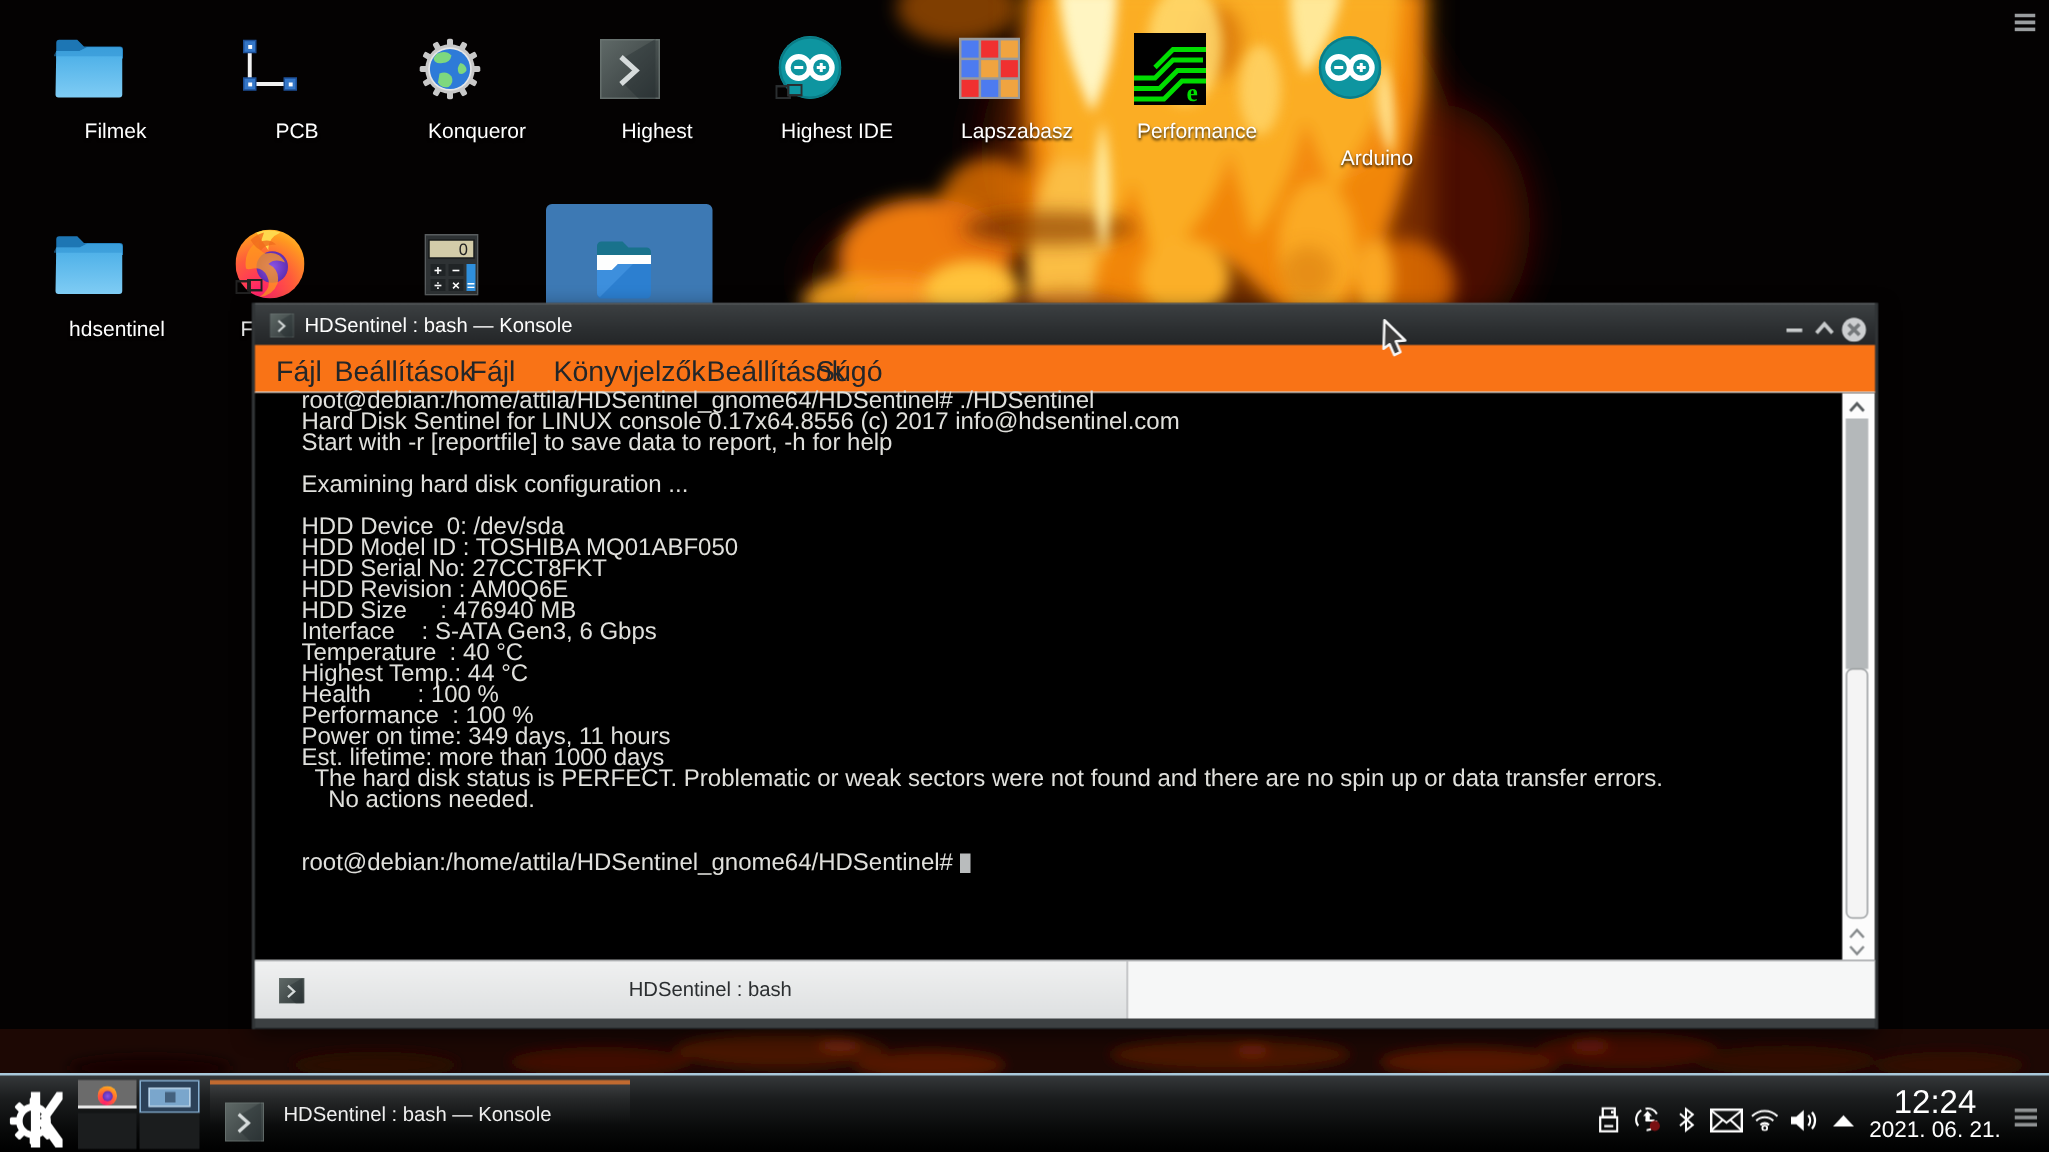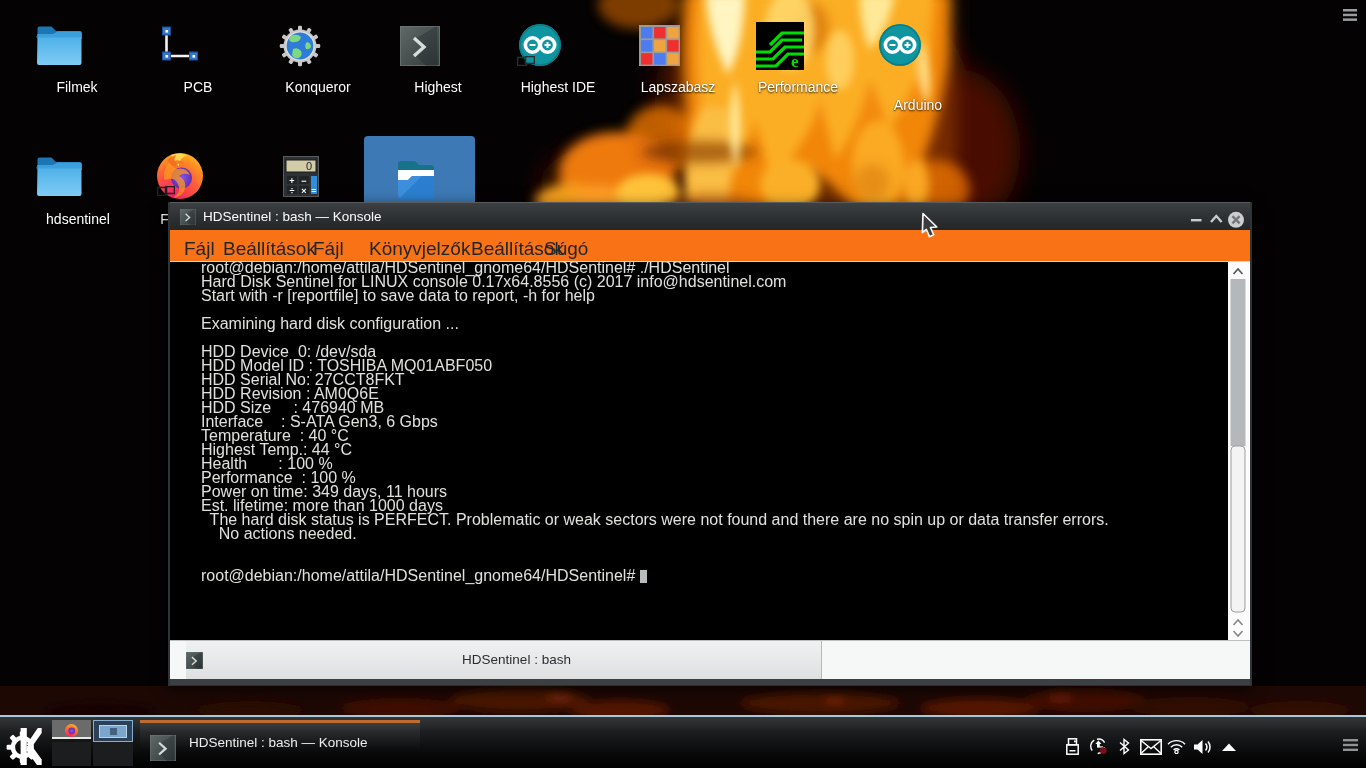--- a/index.html
+++ b/index.html
@@ -10,21 +10,21 @@
 .dlabel { position:absolute; color:#fff; font-size:14px; text-align:center; width:120px; text-shadow:0 1px 2px rgba(0,0,0,.9);padding-left:36px; }
 
 #win { position:absolute; transform:translateZ(0); left:168px; top:202px; width:1084px; height:484px; background:#2b2e30; border-left:2px solid #313436; border-right:2px solid #313436; box-shadow:0 4px 14px rgba(0,0,0,.6); }
 #titlebar { position:relative; height:28px; background:linear-gradient(#3c4042,#2c2f31 60%,#242628); border-top:1px solid #585c5e; }
 #titlebar .ttext { position:absolute; left:33px; top:6px; color:#fcfcfc; font-size:13.5px; }
 #menubar { position:relative; height:32px; background:#f97316; border-bottom:1px solid #d8d9da; color:#232629; font-size:19px; }
 #menubar span { position:absolute; top:8px; }
 #term { position:relative; height:378px; background:#000; }
 #term pre { position:absolute; left:3px; top:-1px; font-family:Liberation Sans, sans-serif; font-size:16px; line-height:14px; color:#e0e0dc;margin-left:28px; }
 #tabbar { position:relative; height:39px; background:#f6f7f7; border-top:1px solid #bcbec0; }
-#tabactive { position:absolute; left:16px; top:0; width:636px; height:38px; background:linear-gradient(#f0f1f1,#dee0e1); border-right:1px solid #b6b8ba; }
+#tabactive { position:absolute; left:0; top:0; width:582px; height:38px; background:linear-gradient(#f0f1f1,#dee0e1); border-right:1px solid #b6b8ba; }
 #tabactive .tlbl { position:absolute; left:26px; right:0; top:11px; text-align:center; color:#2b2e30; font-size:13.5px; }
 #winbottom { height:6px; background:#3c4042; }
 
 #taskbar { position:absolute; transform:translateZ(0); left:0; top:715px; width:1366px; height:53px; background:linear-gradient(#35383a,#1b1d1e 30%,#070808 75%,#000); border-top:2px solid #a9c8da; }
 #taskbtn { position:absolute; left:140px; top:3px; width:280px; height:48px; background:linear-gradient(rgba(255,255,255,.08),rgba(255,255,255,0) 60%); border-top:3px solid #c06a30; }
 #taskbtn .lbl { position:absolute; left:49px; top:12px; color:#eeeeee; font-size:13.5px; }
 #clock { position:absolute; left:1240px; top:0; width:100px; text-align:center; color:#fff; }
 #clock .t1 { font-size:22px; margin-top:7px; line-height:22px;}
 #clock .t2 { font-size:15px; line-height:15px; }
 .trayicon { position:absolute; top:735px; }
@@ -438,20 +438,24 @@
       <path d="M2,5.2 a12,12 0 0 1 17,0 M4.8,8.2 a8,8 0 0 1 11.4,0 M7.6,11 a4,4 0 0 1 5.8,0" fill="none" stroke="#fff" stroke-width="1.4"></path>
       <circle cx="10.5" cy="13" r="1.6" fill="none" stroke="#fff" stroke-width="1.2"></circle>
     </svg>
     <svg class="abs trayicon" style="left:1193px;top:22px" width="19" height="16" viewBox="0 0 19 16">
       <path d="M1,5.5 h3.5 l5,-4.5 v14 l-5,-4.5 h-3.5 z" fill="#fff"></path>
       <path d="M12.5,4.5 a5.5,5.5 0 0 1 0,7 M15,2.5 a8.5,8.5 0 0 1 0,11" fill="none" stroke="#fff" stroke-width="1.5"></path>
     </svg>
     <svg class="abs trayicon" style="left:1222px;top:26px" width="14" height="8" viewBox="0 0 14 8">
         <path d="M0,8 l7,-7.5 7,7.5 z" fill="#fff"></path>
       </svg>
+    <div id="clock">
+        <div class="t1">12:24</div>
+        <div class="t2">2021. 06. 21.</div>
+      </div>
     <svg class="abs" style="left:1343px;top:22px" width="15" height="12">
         <g fill="#909394">
           <rect y="0" width="15" height="2.4"></rect>
           <rect y="4.8" width="15" height="2.4"></rect>
           <rect y="9.6" width="15" height="2.4"></rect>
         </g>
       </svg>
   </div>
 
   

